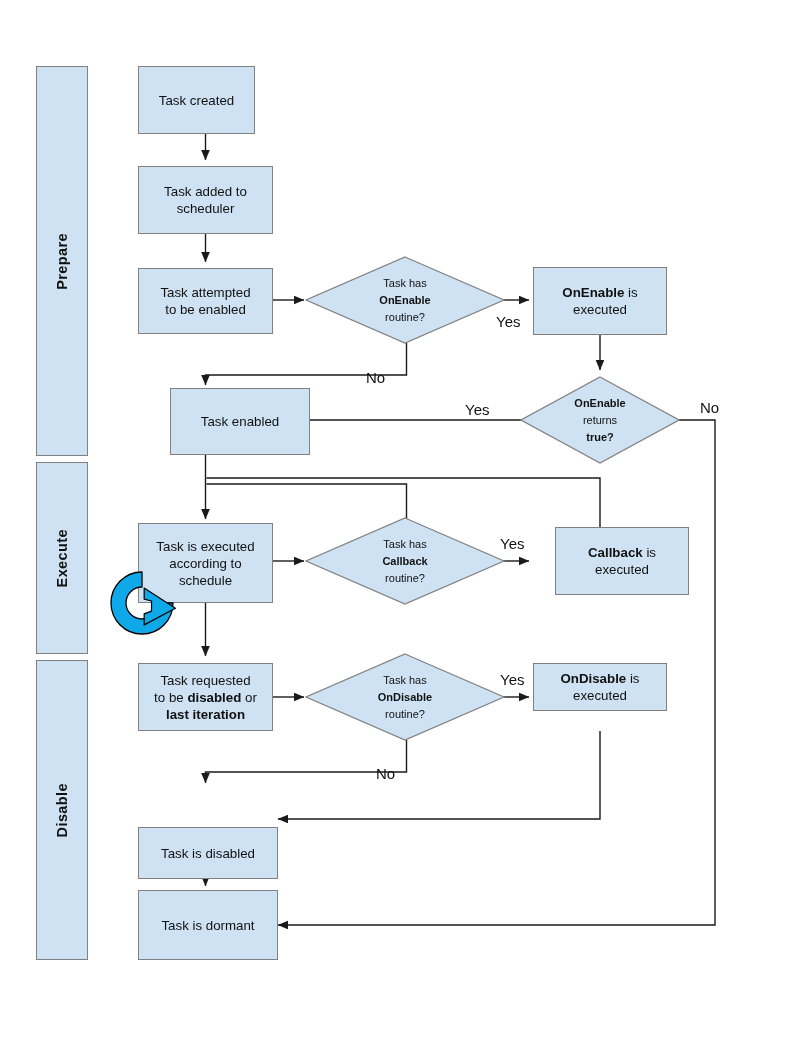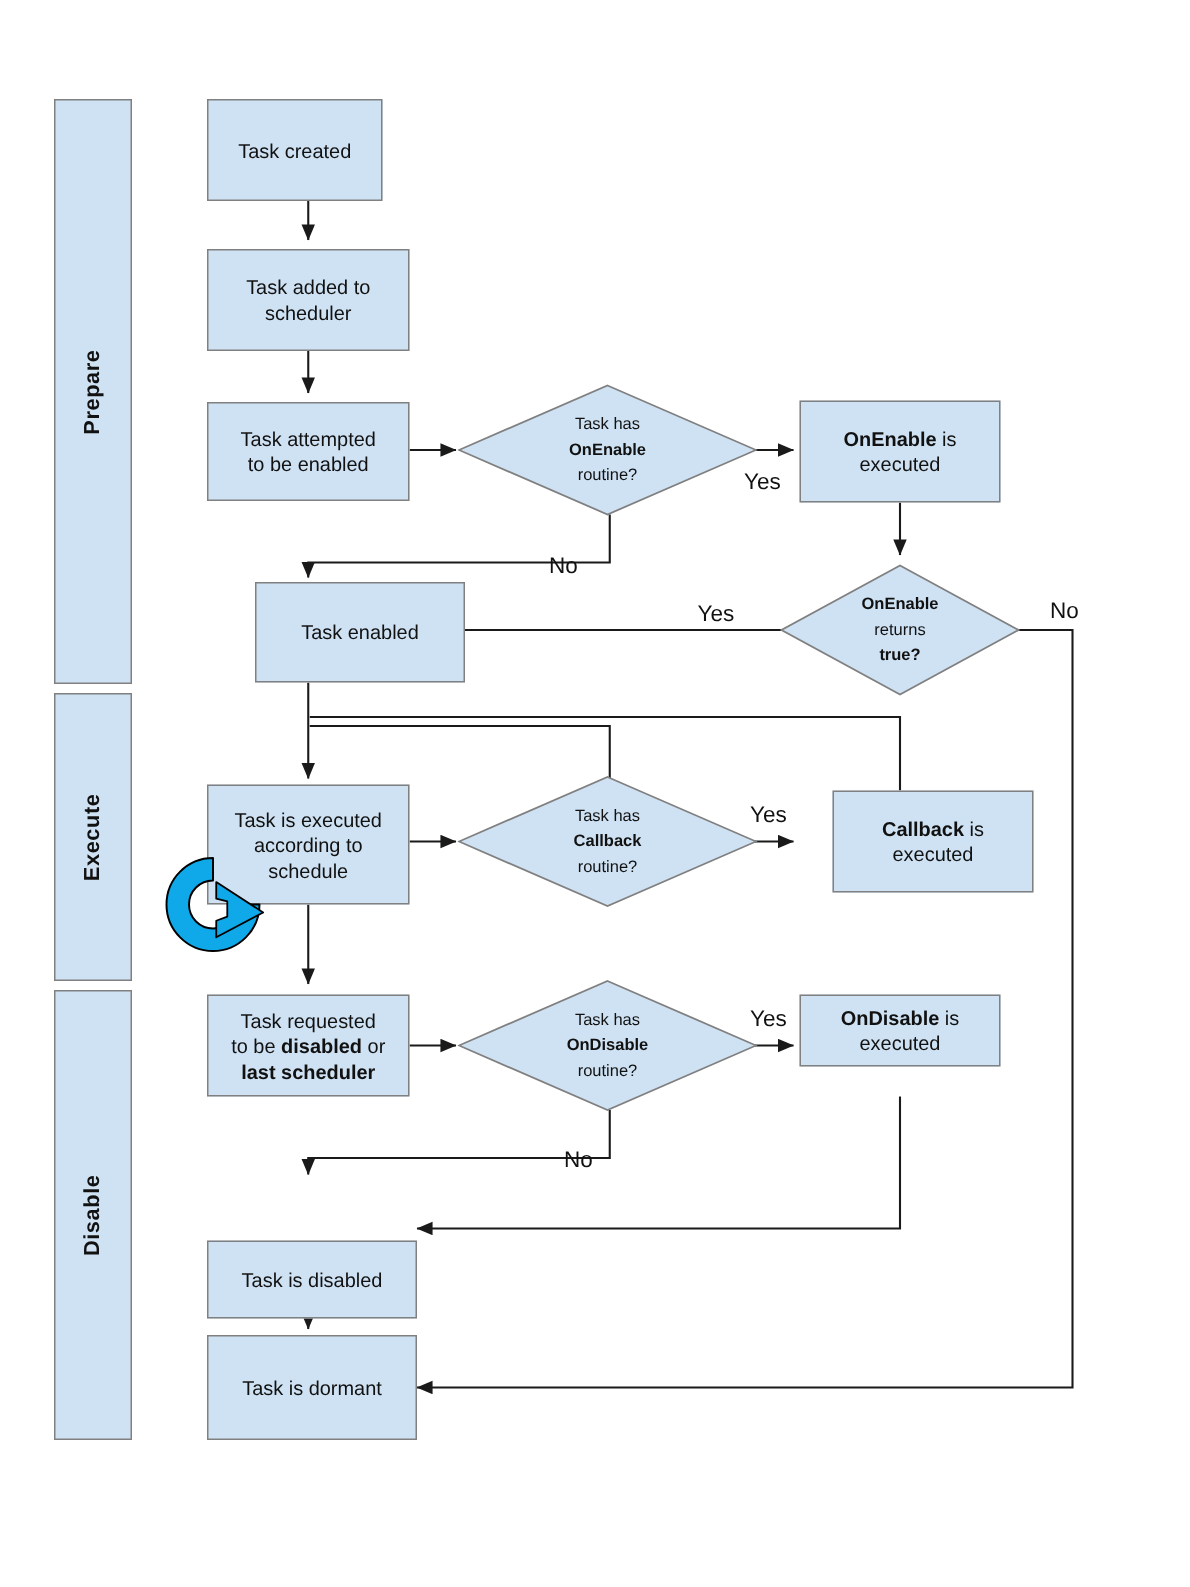--- a/index.html
+++ b/index.html
@@ -177,21 +177,21 @@
 
   <div class="node proc" style="left:138px; top:523px; width:135px; height:80px;">
     <span>Task is executed<br>according to<br>schedule</span>
   </div>
 
   <div class="node proc" style="left:533px; top:527px; width:134px; height:68px;margin-left:22px;">
     <span><b>Callback</b> is<br>executed</span>
   </div>
 
   <div class="node proc" style="left:138px; top:663px; width:135px; height:68px;">
-    <span>Task requested<br>to be <b>disabled</b> or<br><b>last scheduler</b></span>
+    <span>Task requested<br>to be <b>disabled</b> or<br><b>last iteration</b></span>
   </div>
 
   <div class="node proc" style="left:533px; top:663px; width:134px; height:48px;">
     <span><b>OnDisable</b> is<br>executed</span>
   </div>
 
   <div class="node proc" style="left:138px; top:827px; width:140px; height:52px;">
     <span>Task is disabled</span>
   </div>
 

